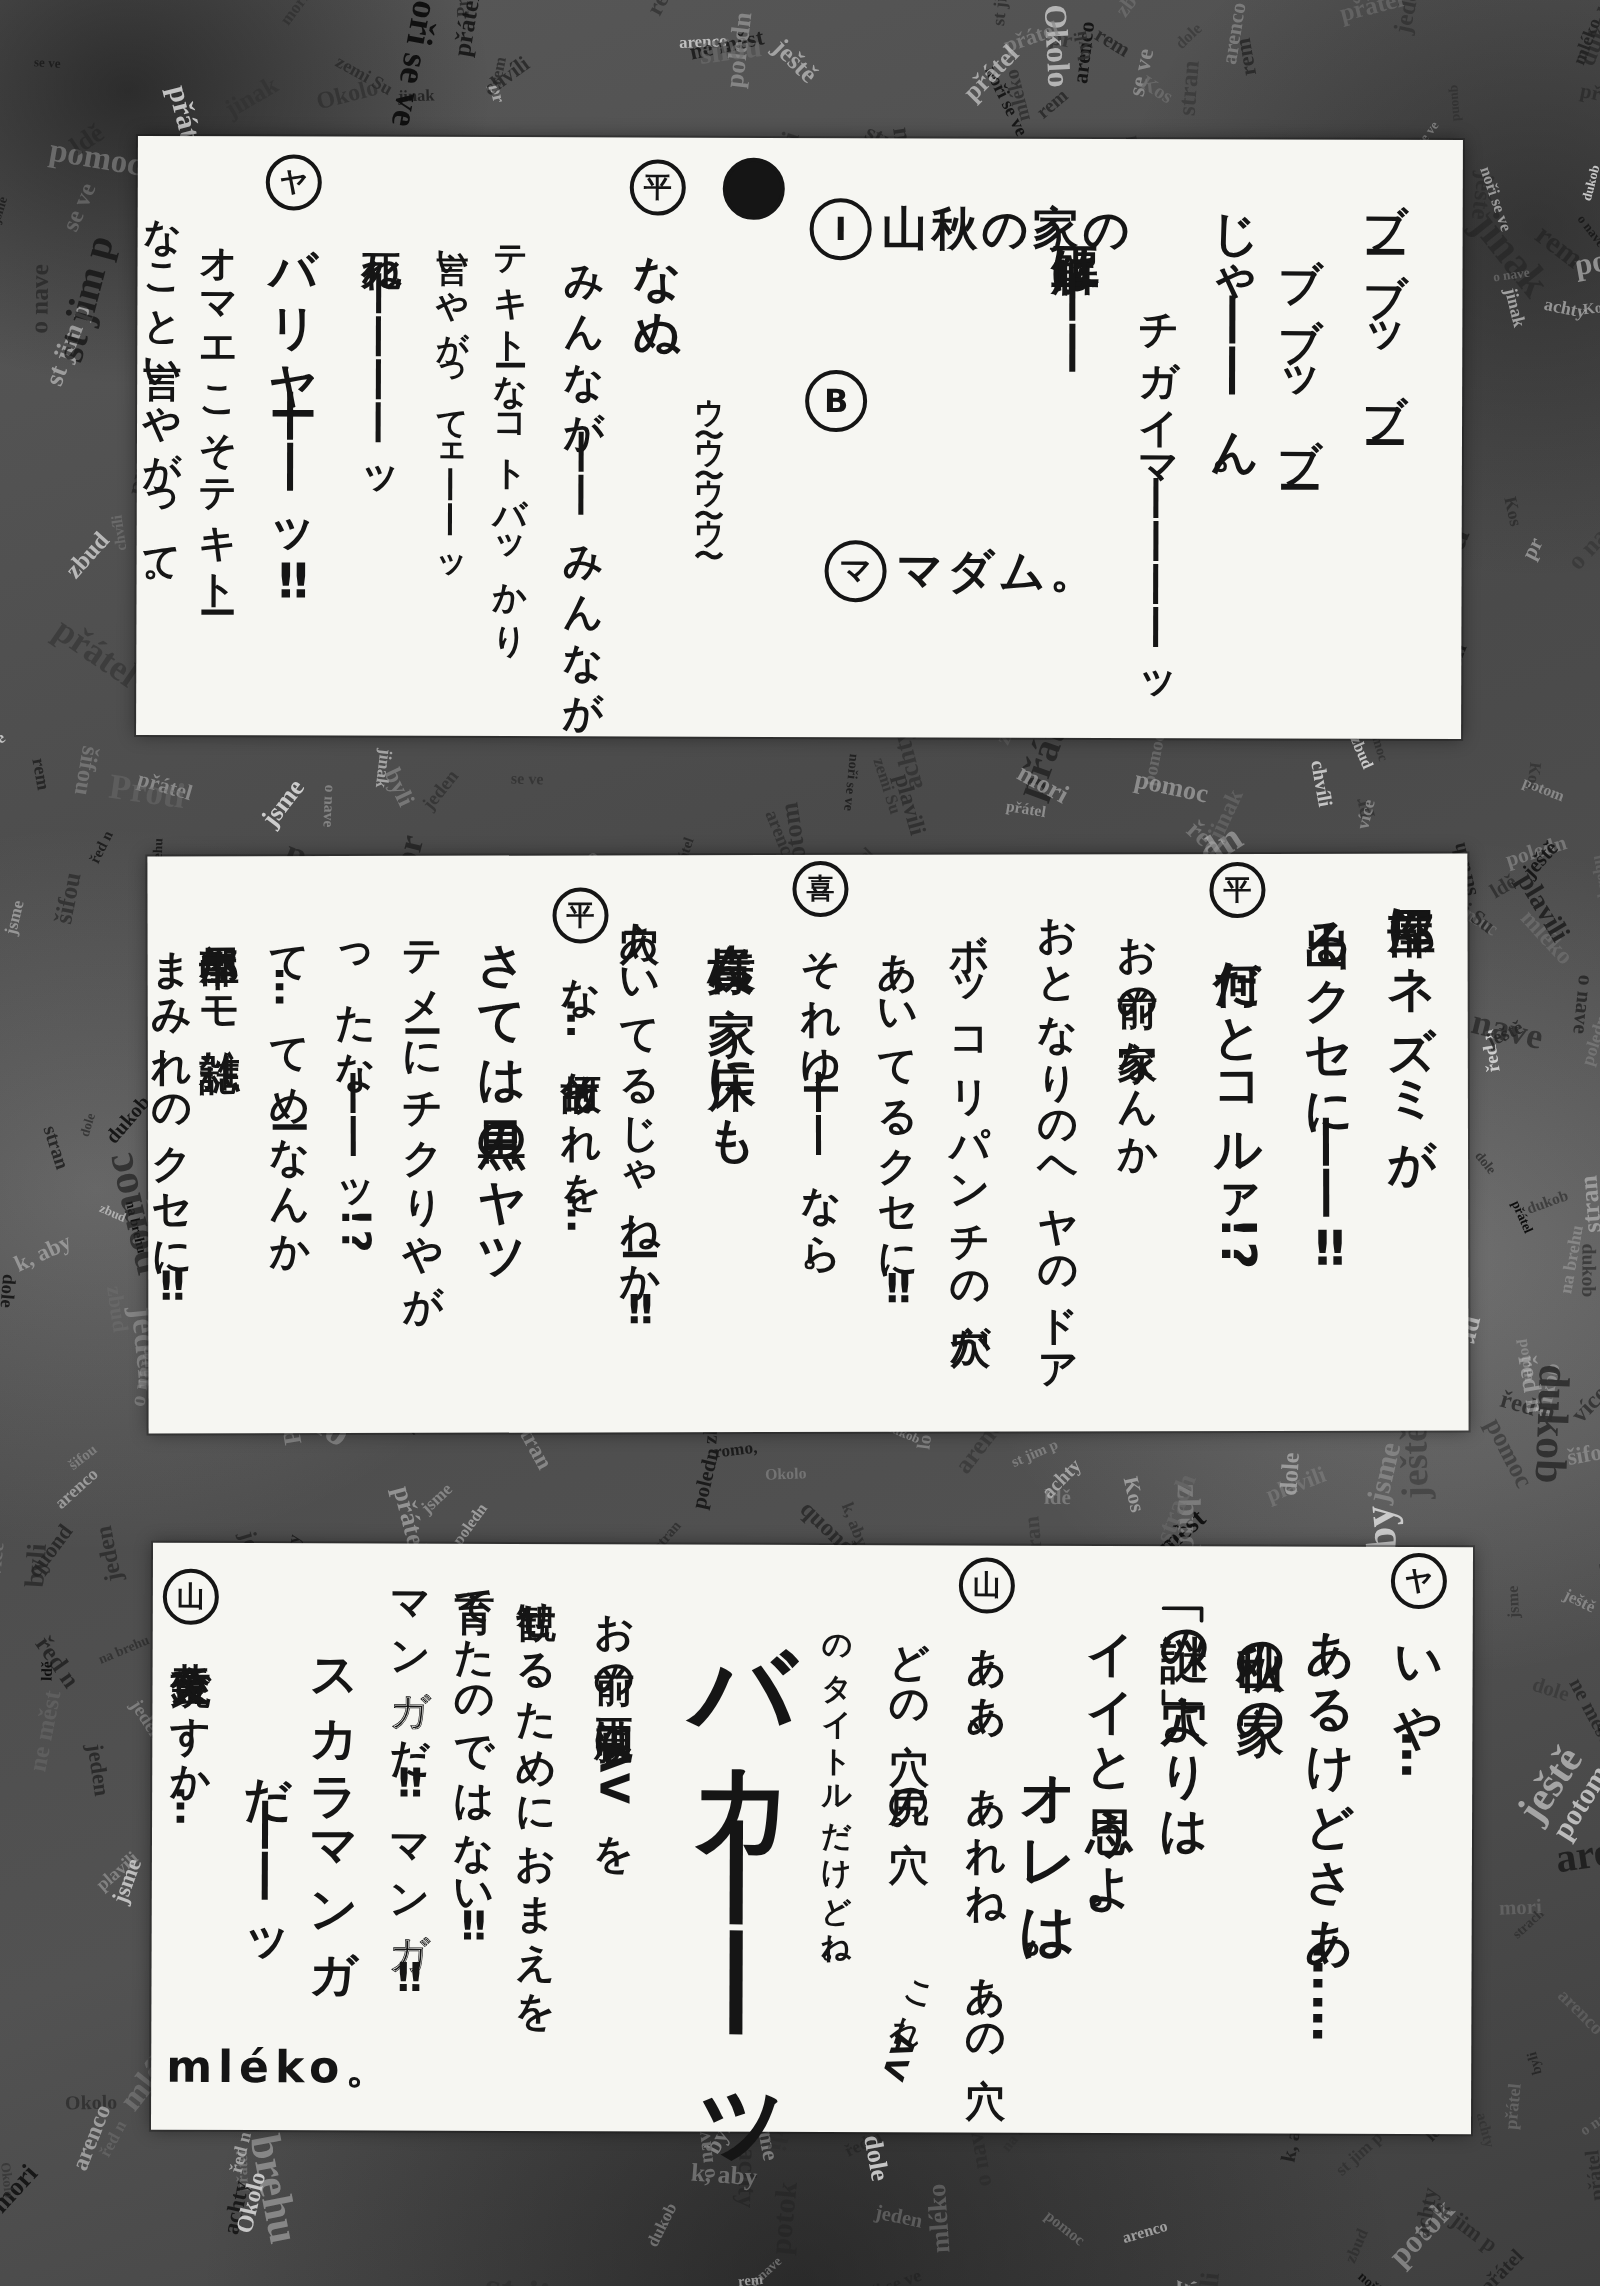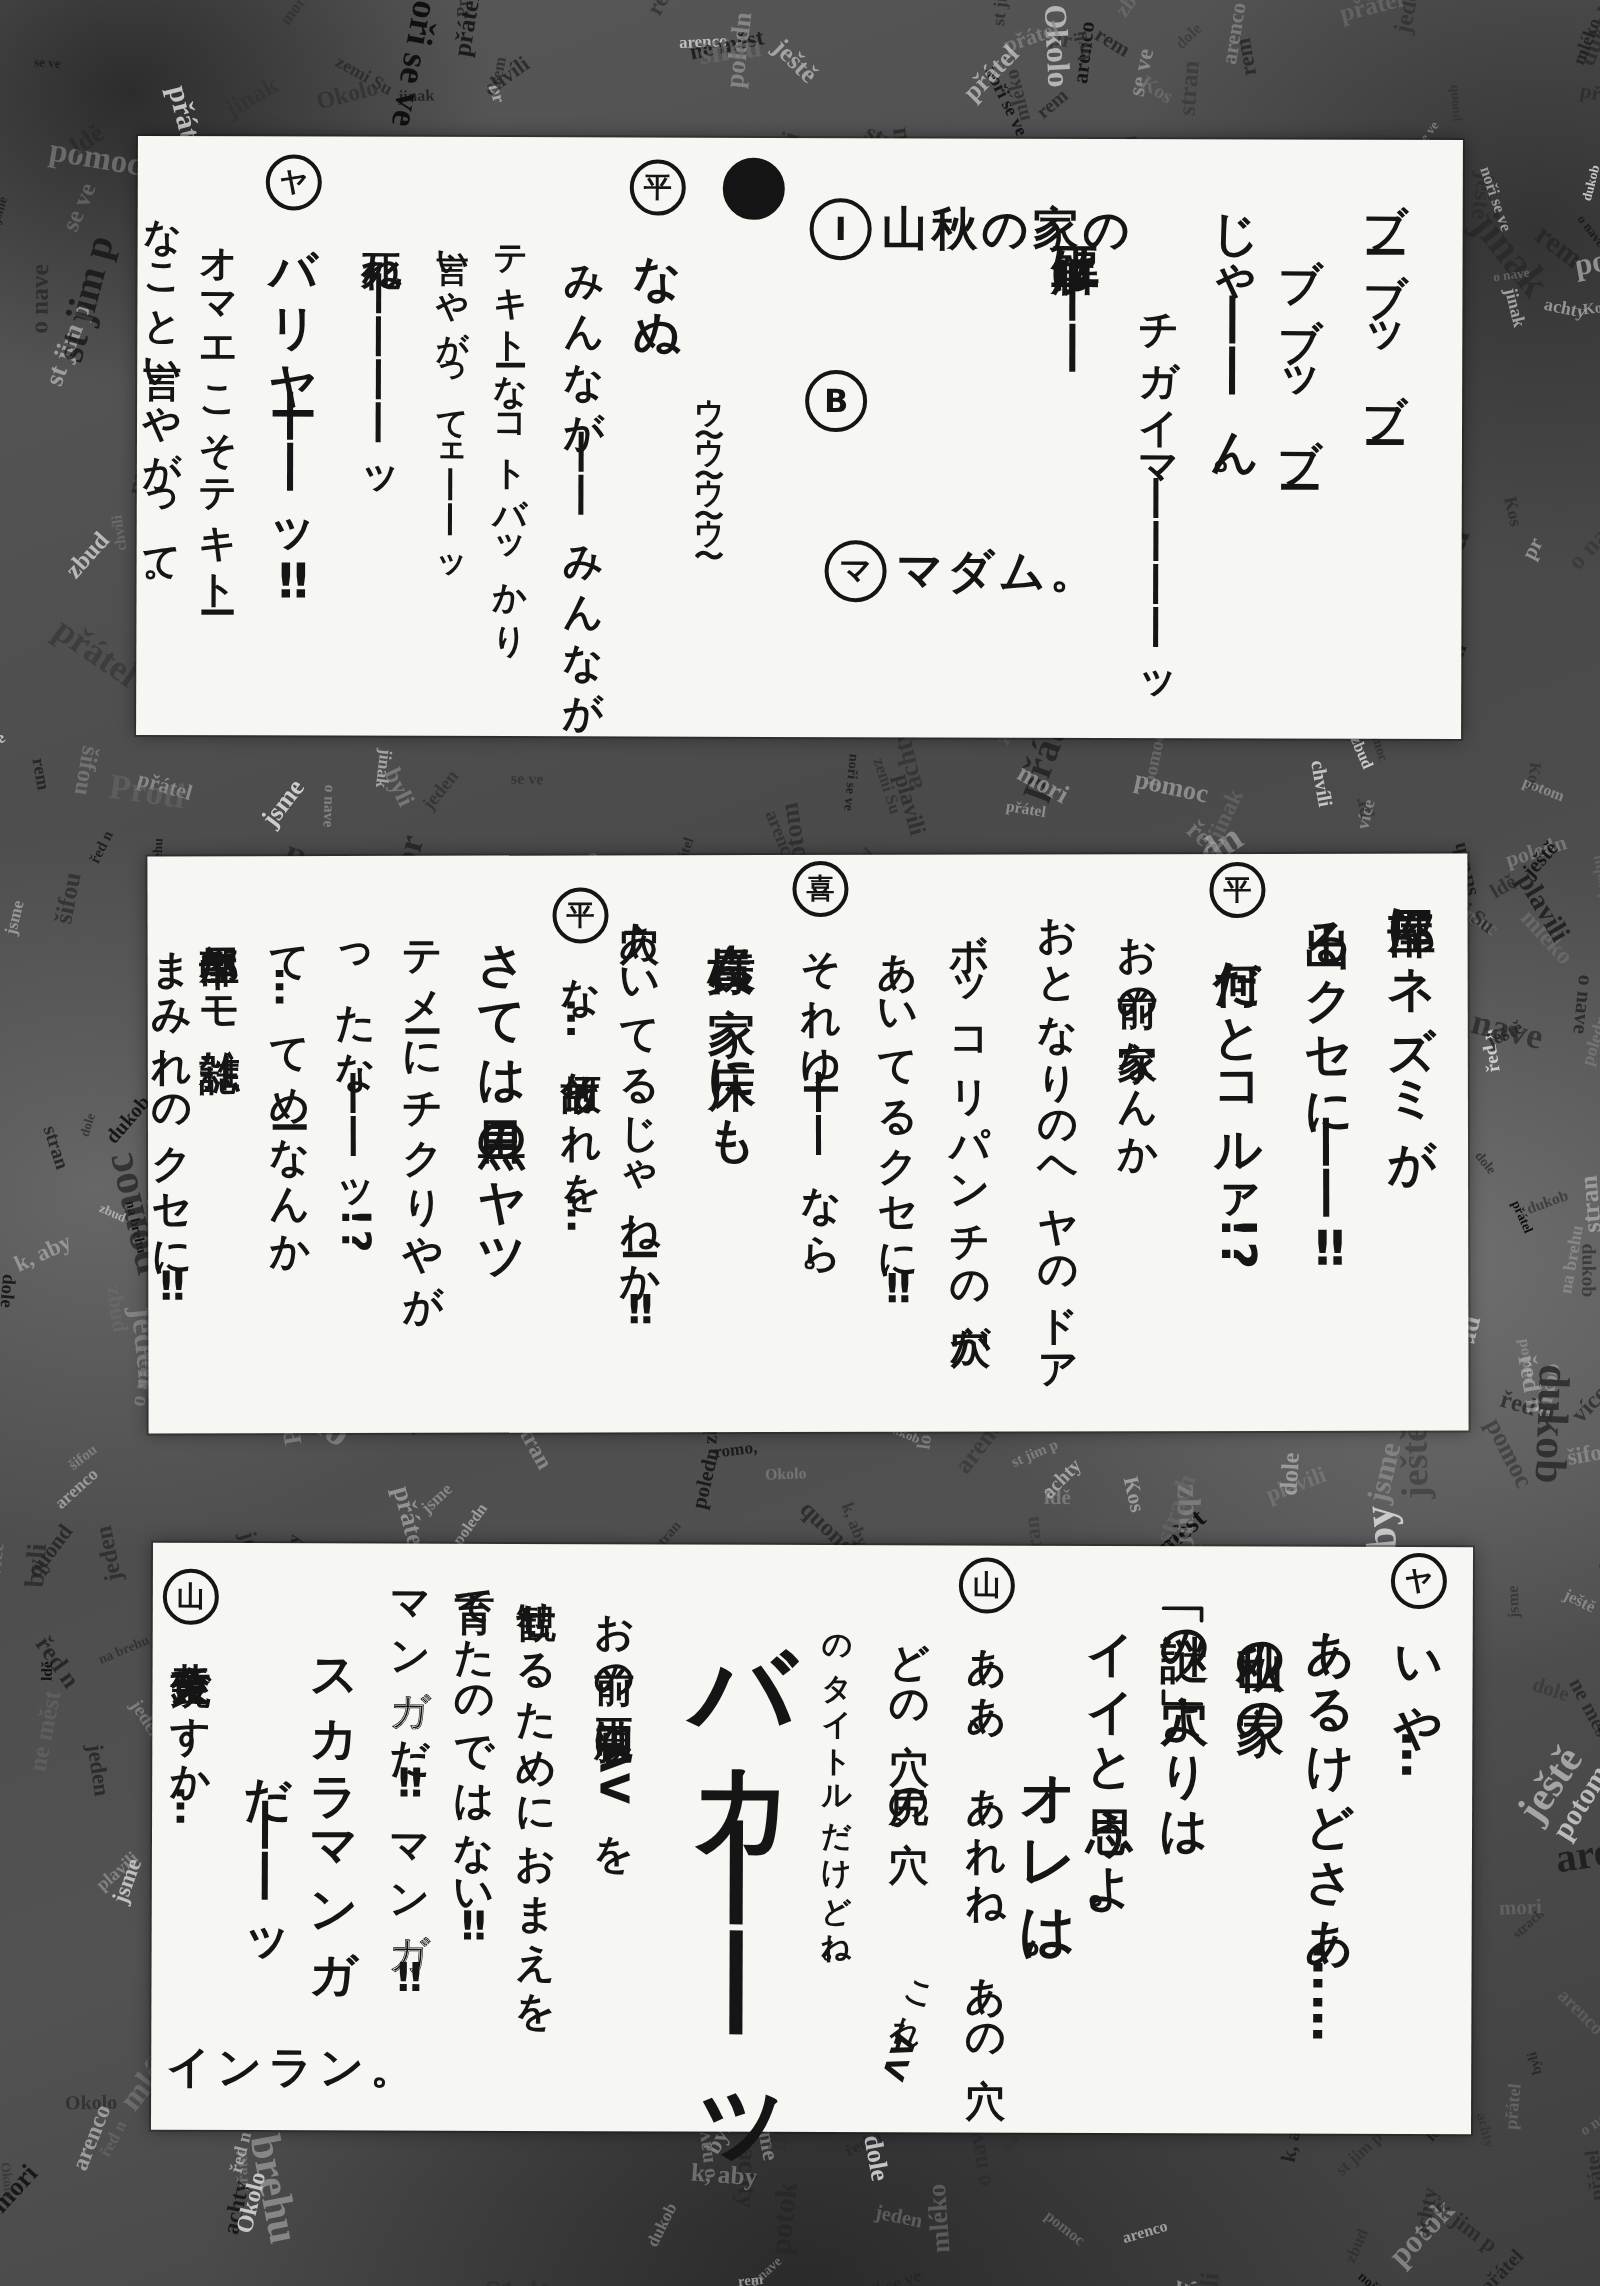--- a/index.html
+++ b/index.html
@@ -772,16 +772,16 @@
         <span class="txt">スカラマンガ</span>
       </div>
       <div class="item k-vl" style="left: 90px; top: 200px;">
         <span class="txt">だ――ッ</span>
       </div>
       <div class="item k-v" style="left: 10px; top: 26px;">
         <span class="mark">山</span>
         <span class="txt">黄金銃ですか…</span>
       </div>
       <div class="item k-h" style="left: 15px; top: 500px;">
-        <span class="txt">インラン。</span>
+        <span class="txt">mléko。</span>
       </div>
     </div>
 </div>
 
 </body></html>

